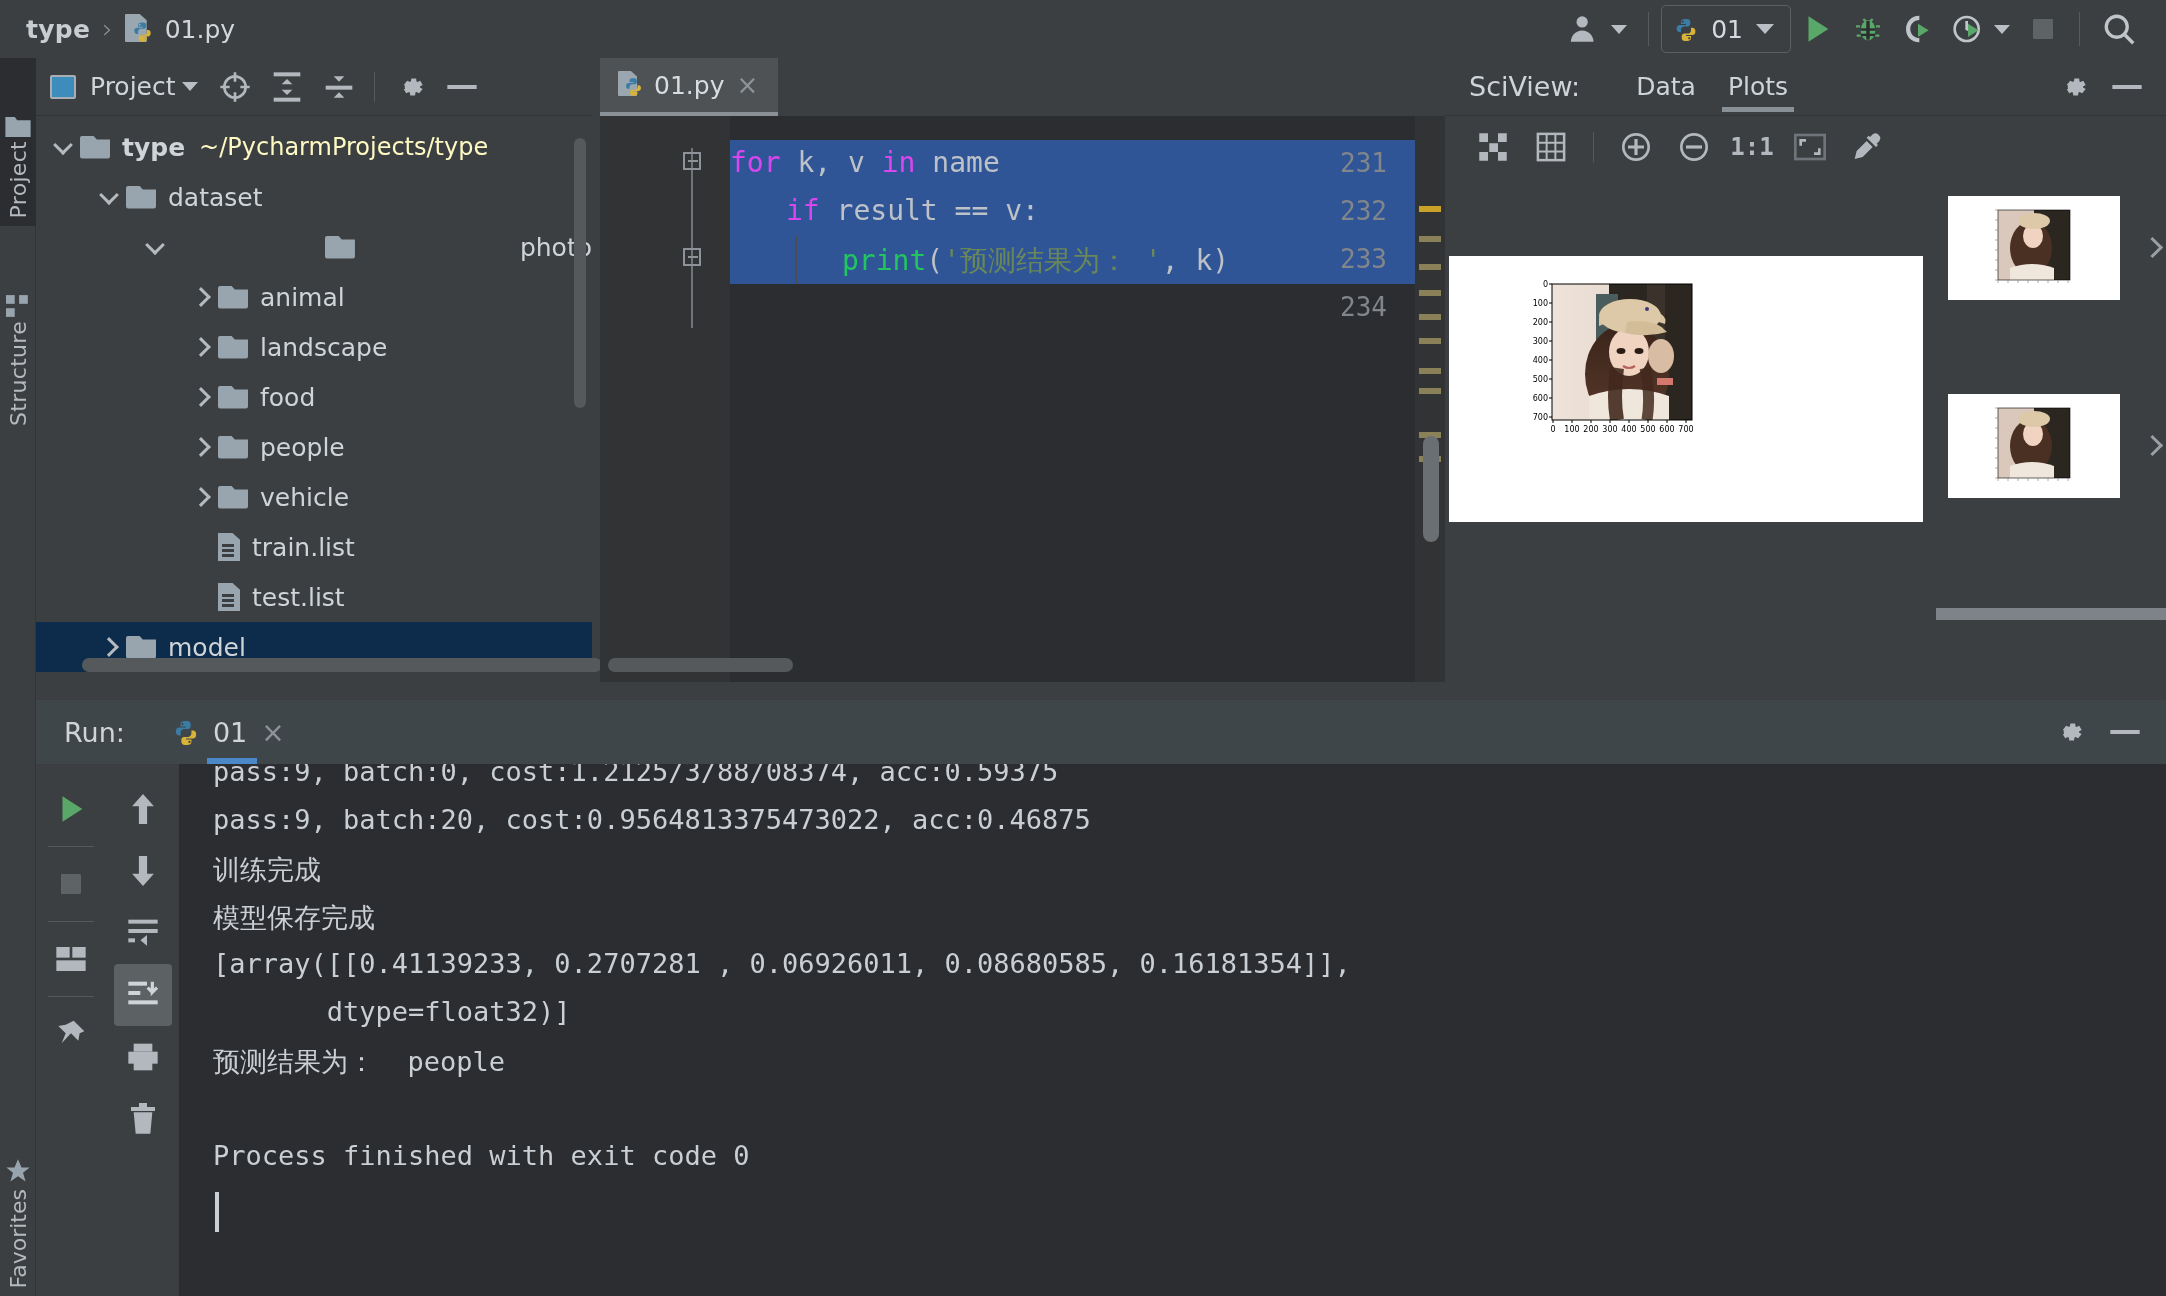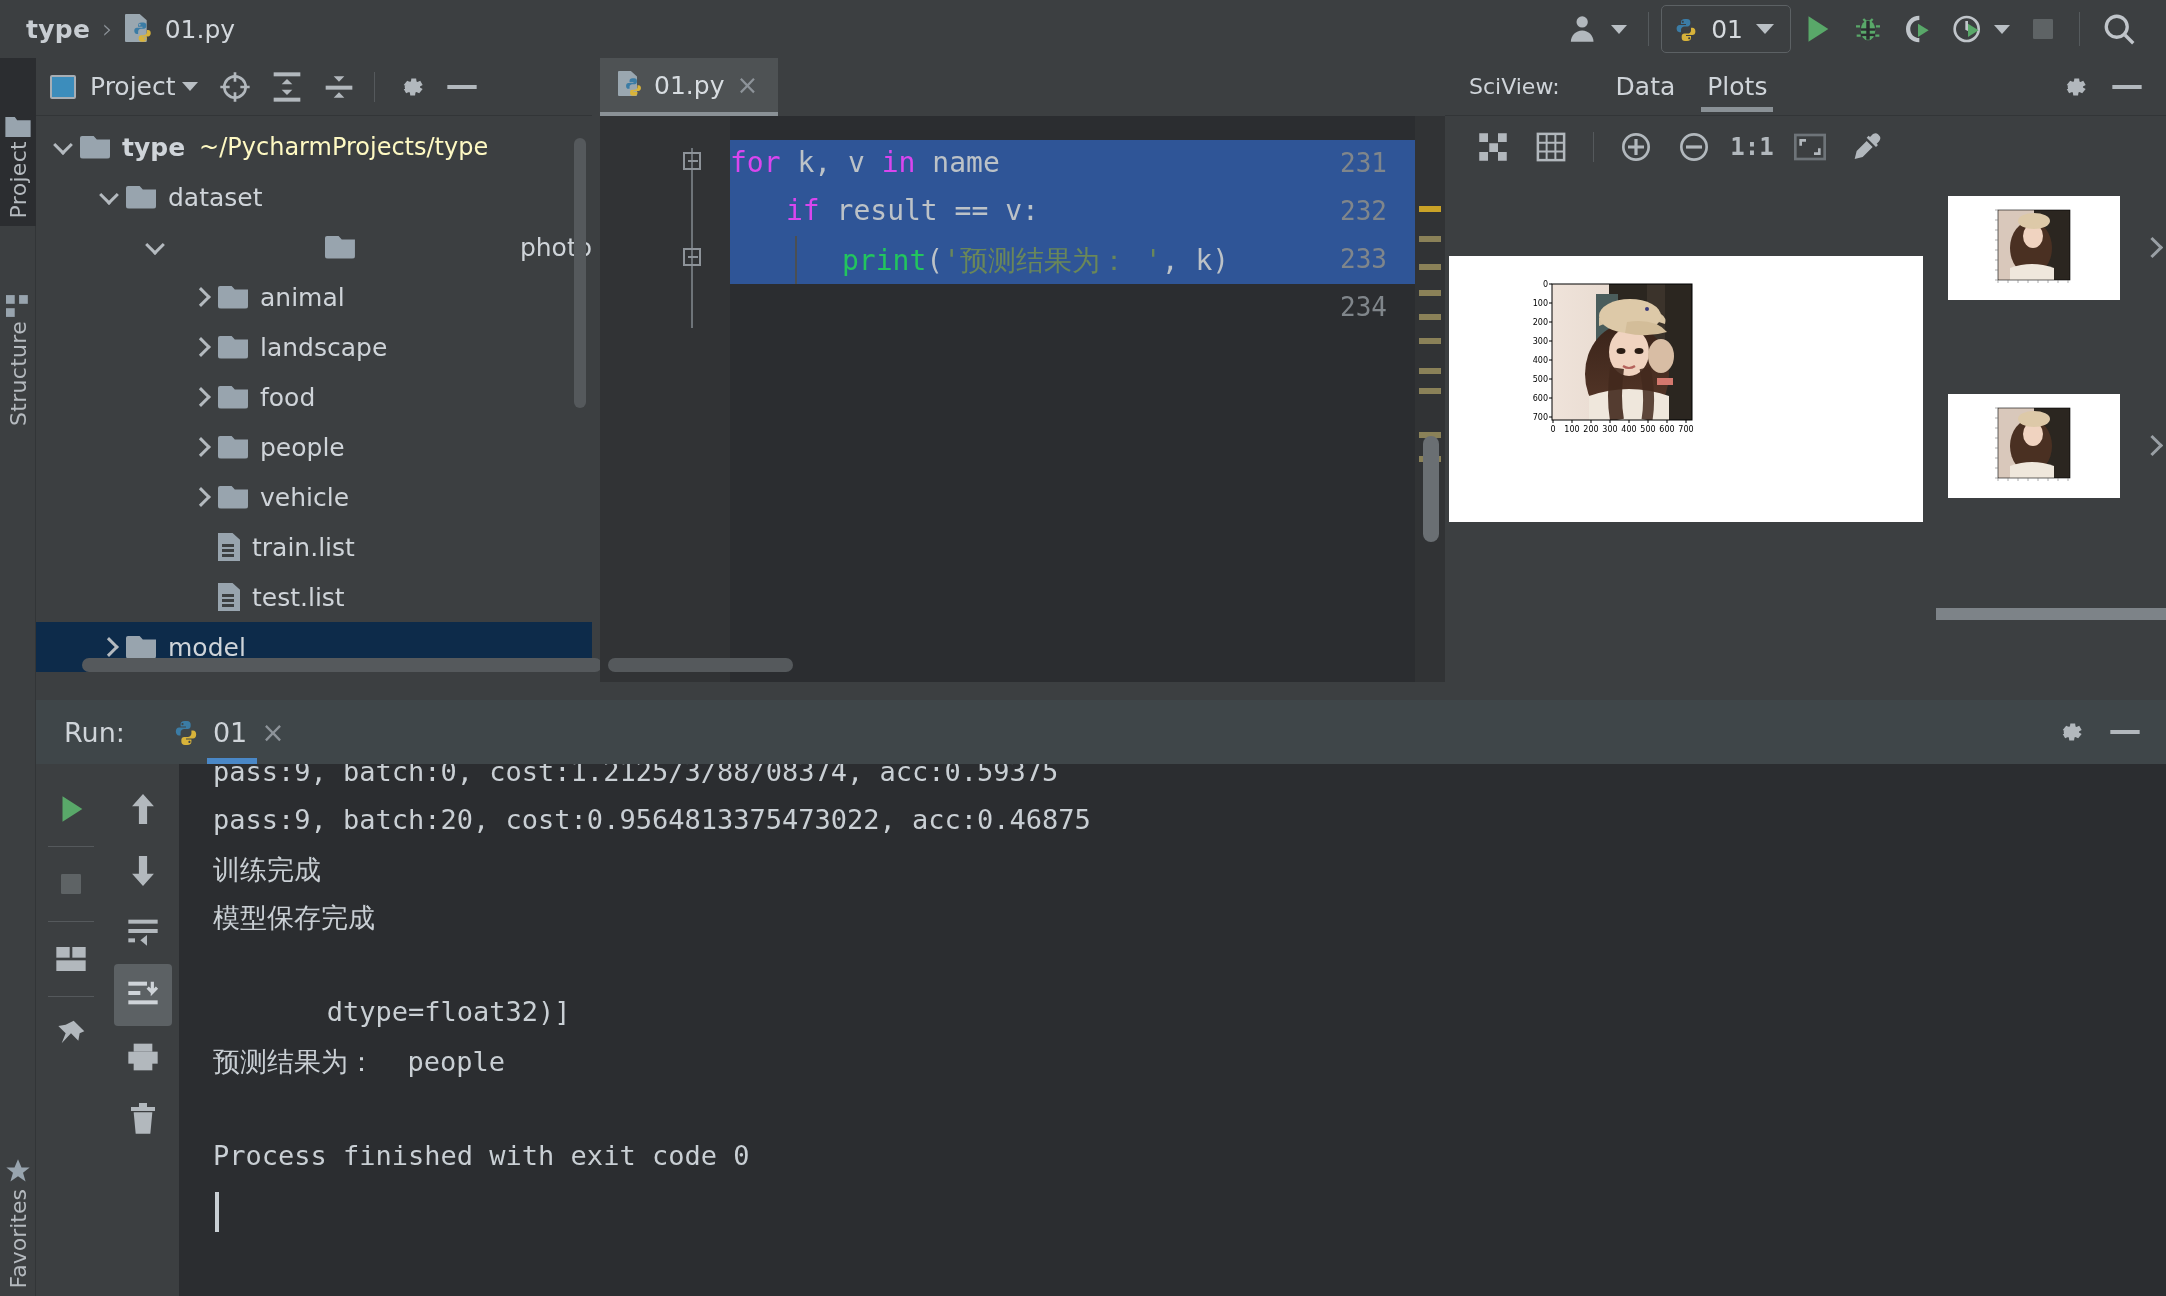--- a/index.html
+++ b/index.html
@@ -119,21 +119,21 @@
   .errstripe { position: absolute; right: 0; top: 0; width: 30px; height: 100%; background: #313335; }
   .stripe-mark { position: absolute; right: 4px; width: 22px; height: 6px; }
   .stripe-thumb { position: absolute; right: 6px; width: 16px; border-radius: 8px; background: #6a6f73; }
 
   .hscroll-ed { position: absolute; left: 0; bottom: 6px; width: 845px; height: 22px; }
   .hscroll-ed .bar { position: absolute; left: 8px; top: 4px; width: 185px; height: 14px; background: #55595c; border-radius: 7px; }
 
   
   .sciview { position: absolute; left: 1445px; top: 58px; width: 721px; height: 624px; background: #3c3f41; }
   .scihead { height: 58px; display: flex; align-items: center; padding-left: 24px; border-bottom: 1px solid #323537; }
-  .scihead .slabel { color: #cfd4d9; font-size: 22px; margin-right: 40px; }
+  .scihead .slabel { color: #cfd4d9; font-size: 27px; margin-right: 40px; }
   .stab { color: #cfd4d9; font-size: 25px; padding: 0 16px; height: 58px; display: flex; align-items: center; position: relative; }
   .stab.active::after { content: ""; position: absolute; left: 10px; right: 10px; bottom: 4px; height: 5px; background: #8a9196; }
   .scihead-right { margin-left: auto; display: flex; align-items: center; gap: 4px; padding-right: 14px; }
 
   .plottool { height: 62px; display: flex; align-items: center; padding-left: 22px; gap: 6px; }
   .pt-btn { width: 52px; height: 48px; display: flex; align-items: center; justify-content: center; }
   .pt-sep { width: 1px; height: 30px; background: #55595c; margin: 0 10px; }
 
   .plotstage { position: relative; height: 504px; background: #3c3f41; }
   .plotcard { position: absolute; left: 4px; top: 78px; width: 474px; height: 266px; background: #ffffff; }
@@ -736,20 +736,21 @@
               <path d="M4 7h14l-1.5 16h-11z" fill="#b2b8bd"></path>
             </svg>
         </div>
       </div>
 
       <div class="console" id="console-out">
           <div class="cline" style="top: -8px;">pass:9, batch:0, cost:1.2125/3/88/08374, acc:0.59375</div>
           <div class="cline" style="top: 40px;">pass:9, batch:20, cost:0.9564813375473022, acc:0.46875</div>
           <div class="cline" style="top: 88px;">训练完成</div>
           <div class="cline" style="top: 136px;">模型保存完成</div>
+          <div class="cline" style="top: 184px;">[array([[0.41139233, 0.2707281 , 0.06926011, 0.08680585, 0.16181354]],</div>
           <div class="cline" style="top: 232px; text-align: center;">       dtype=float32)]</div>
           <div class="cline" style="top: 280px;">预测结果为：  people</div>
           <div class="cline" style="top: 328px;"></div>
           <div class="cline" style="top: 376px;">Process finished with exit code 0</div>
           <div class="caretbar" style="top: 428px;"></div>
         </div>
     </div>
   </div>
 </div>
 

